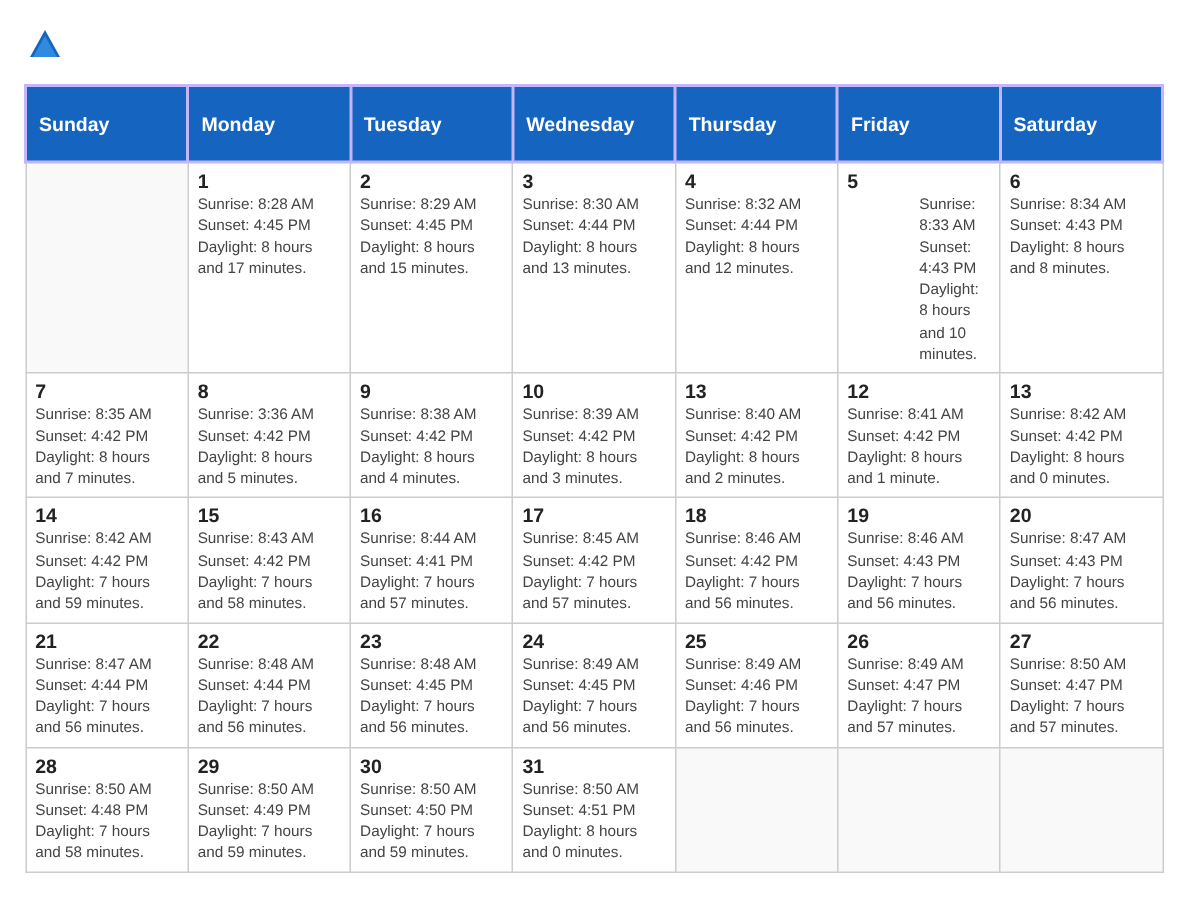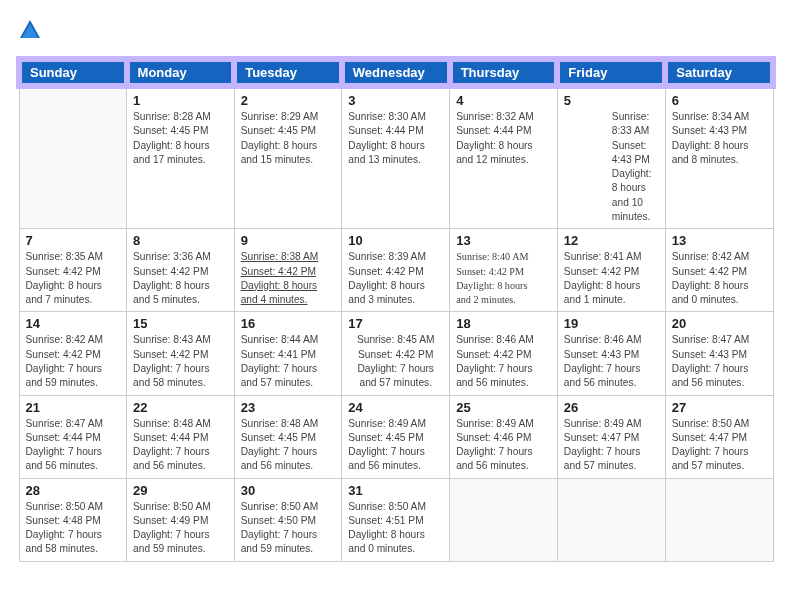--- a/index.html
+++ b/index.html
@@ -42,22 +42,22 @@
       width: 100%;
       border-collapse: collapse;
       border: 1px solid #ccc;
     }
     .calendar th {
       background-color: #1565c0;
       color: #fff;
       font-size: 13px;
       font-weight: bold;
       text-align: left;
-      padding: 3px 8px;
-      border: 6px solid #c4b5fd;
+      padding: 17px 8px;
+      border: 2px solid #c4b5fd;
     }
     .calendar td {
       vertical-align: top;
       border: 1px solid #ccc;
       padding: 4px 6px;
       width: 108px;
       min-height: 80px;
       font-size: 10.5px;
       color: #333;
       background: #fff;
@@ -166,35 +166,35 @@
         </td>
         <td>
           <span class="day-number">8</span>
           <div class="day-info" style="white-space: pre-line;">Sunrise: 3:36 AM
 Sunset: 4:42 PM
 Daylight: 8 hours
 and 5 minutes.</div>
         </td>
         <td>
           <span class="day-number">9</span>
-          <div class="day-info" style="white-space: pre-line; text-decoration: underline;">Sunrise: 8:38 AM
+          <div class="day-info" style="white-space: pre-line;">Sunrise: 8:38 AM
 Sunset: 4:42 PM
 Daylight: 8 hours
 and 4 minutes.</div>
         </td>
         <td>
           <span class="day-number">10</span>
           <div class="day-info" style="white-space: pre-line;">Sunrise: 8:39 AM
 Sunset: 4:42 PM
 Daylight: 8 hours
 and 3 minutes.</div>
         </td>
         <td>
           <span class="day-number">13</span>
-          <div class="day-info" style="white-space: pre-line; font-family: Liberation Serif, serif;">Sunrise: 8:40 AM
+          <div class="day-info" style="white-space: pre-line;">Sunrise: 8:40 AM
 Sunset: 4:42 PM
 Daylight: 8 hours
 and 2 minutes.</div>
         </td>
         <td>
           <span class="day-number">12</span>
           <div class="day-info" style="white-space: pre-line;">Sunrise: 8:41 AM
 Sunset: 4:42 PM
 Daylight: 8 hours
 and 1 minute.</div>
@@ -224,21 +224,21 @@
         </td>
         <td>
           <span class="day-number">16</span>
           <div class="day-info" style="white-space: pre-line;">Sunrise: 8:44 AM
 Sunset: 4:41 PM
 Daylight: 7 hours
 and 57 minutes.</div>
         </td>
         <td>
           <span class="day-number">17</span>
-          <div class="day-info" style="white-space: pre-line; text-align: center;">Sunrise: 8:45 AM
+          <div class="day-info" style="white-space: pre-line;">Sunrise: 8:45 AM
 Sunset: 4:42 PM
 Daylight: 7 hours
 and 57 minutes.</div>
         </td>
         <td>
           <span class="day-number">18</span>
           <div class="day-info" style="white-space: pre-line;">Sunrise: 8:46 AM
 Sunset: 4:42 PM
 Daylight: 7 hours
 and 56 minutes.</div>

